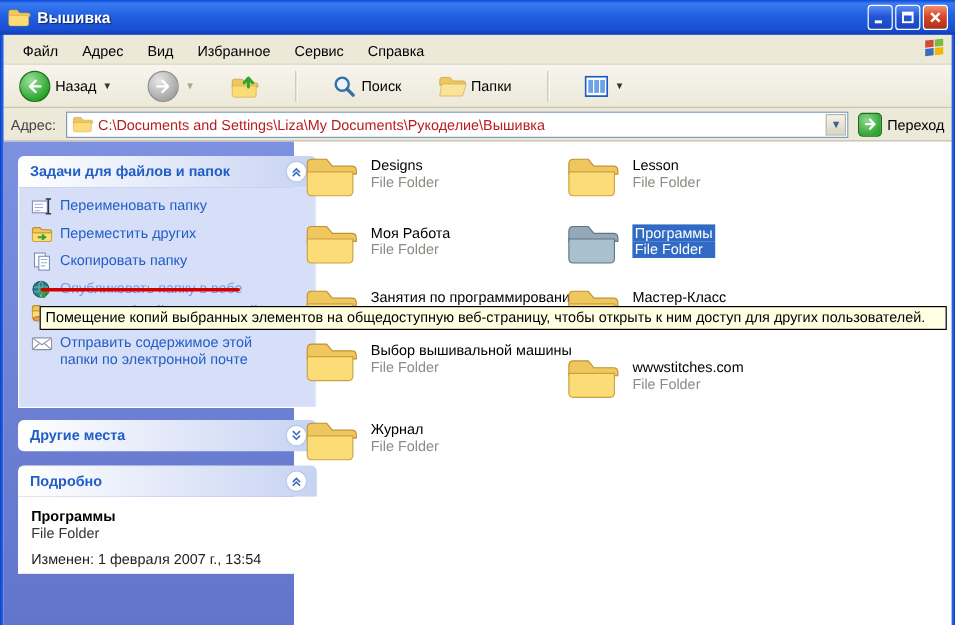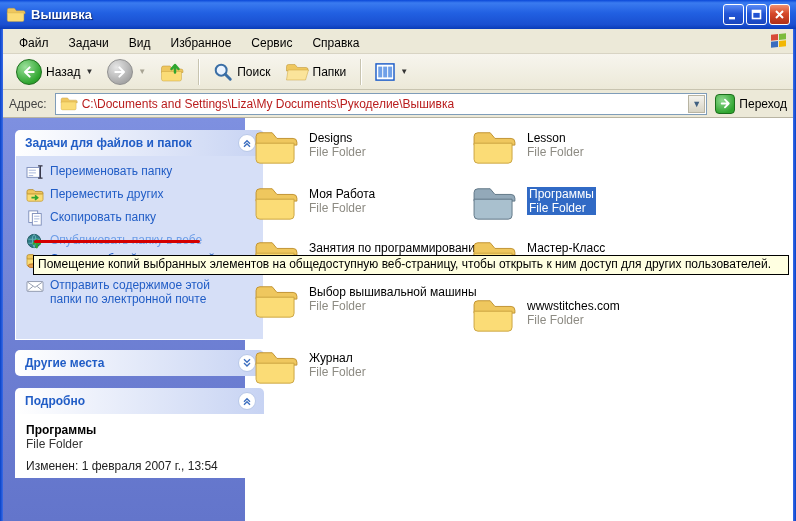--- a/index.html
+++ b/index.html
@@ -26,21 +26,21 @@
 
   
   .menubar { position:absolute; left:3px; top:29px; right:3px; height:25px; background:#ECE9D8;
     display:flex; align-items:flex-end; padding-left:6px; border-bottom:1px solid #D8D4C4; }
   .menu-item { font-size:12px; color:#000; padding:3px 10px; }
   .menu-flag { margin-left:auto; margin-right:4px; }
 
   
   .toolbar { position:absolute; left:3px; top:54px; right:3px; height:36px;
     background:linear-gradient(180deg,#F7F5EE,#ECE9D8); border-bottom:1px solid #C8C4B0;
-    display:flex; align-items:center; padding-left:8px; gap:4px; }
+    display:flex; align-items:center; padding-left:8px; gap:20px; }
   .tbtn { display:flex; align-items:center; gap:4px; padding:2px 5px; border-radius:3px; font-size:12px; color:#000; }
   .caret { font-size:8px; color:#333; margin-left:1px; }
   .caret.dis { color:#A8A494; }
   .tsep { width:1px; height:26px; background:#C8C4B0; margin:0 5px; box-shadow:1px 0 0 #fff; }
   .circle { width:26px; height:26px; border-radius:50%; display:flex; align-items:center; justify-content:center; }
   .circle.green { background:radial-gradient(circle at 35% 30%,#9BE09B,#2FA52F 70%,#1E7A1E); border:1px solid #1C6E1C; }
   .circle.gray { background:radial-gradient(circle at 35% 30%,#E6E6E6,#A8A8A8 70%,#8C8C8C); border:1px solid #909090; }
 
   
   .addressbar { position:absolute; left:3px; top:90px; right:3px; height:28px; background:#ECE9D8;
@@ -125,21 +125,21 @@
       <span class="wbtn close">
         <svg width="11" height="11" viewBox="0 0 11 11">
             <path d="M2 2 L9 9 M9 2 L2 9" stroke="#fff" stroke-width="2"></path>
           </svg>
       </span>
     </span>
   </div>
 
   <div class="menubar">
     <span class="menu-item">Файл</span>
-    <span class="menu-item">Задачи</span>
+    <span class="menu-item">Адрес</span>
     <span class="menu-item">Вид</span>
     <span class="menu-item">Избранное</span>
     <span class="menu-item">Сервис</span>
     <span class="menu-item">Справка</span>
     <span class="menu-flag">
       <svg width="20" height="18" viewBox="0 0 20 18">
           <g transform="skewY(-6) translate(0,3)">
         <rect x="2" y="1" width="7" height="6" fill="#D84A38"></rect>
             <rect x="10" y="1" width="7" height="6" fill="#7CBB3C"></rect>
         <rect x="2" y="8" width="7" height="6" fill="#3B6DBF"></rect>

